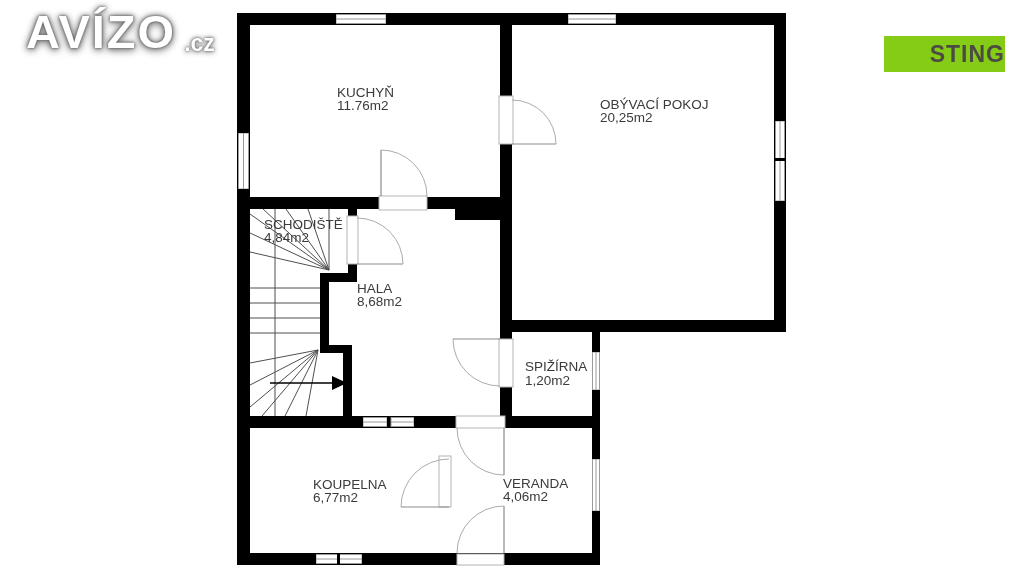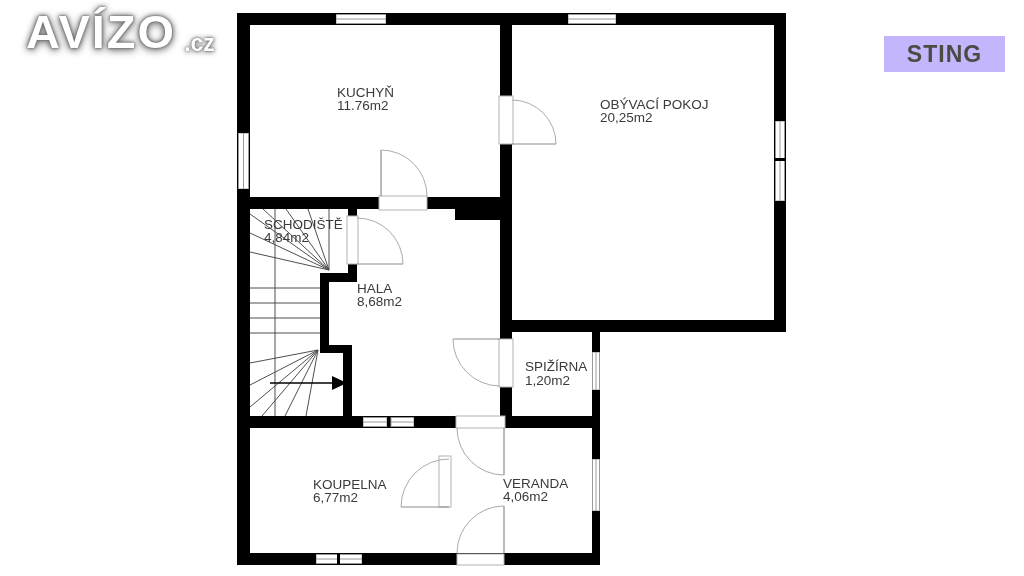--- a/index.html
+++ b/index.html
@@ -7,21 +7,21 @@
          font-family:"Liberation Sans",sans-serif;}
   
   .logo{position:absolute;left:26px;top:6px;display:flex;align-items:flex-end;
         color:#fff;font-weight:bold;user-select:none;}
   .logo-main{font-size:47px;line-height:1.1;letter-spacing:2px;
         text-shadow:0 0 2px #5d5d5d,0 0 4px #6e6e6e,0 1px 7px #8a8a8a,0 2px 10px #9f9f9f;}
   .logo-suffix{font-size:23px;line-height:1.25;margin-left:8px;
         text-shadow:0 0 2px #5d5d5d,0 0 4px #777,0 1px 6px #999;}
   
   .badge{position:absolute;left:884px;top:36px;width:121px;height:36px;
-         background:#c4b5fd;color:#4B4B44;display:flex;align-items:center;justify-content:center;
+         background:#84cc16;color:#4B4B44;display:flex;align-items:center;justify-content:flex-end;
          font-size:23px;font-weight:bold;letter-spacing:1px;}
   svg text{font-family:"Liberation Sans",sans-serif;font-size:13.5px;fill:#3b3b3b;}
   .wall{fill:#000;}
   .win-glass{fill:#fff;stroke:#9a9a9a;stroke-width:1;}
   .win-line{stroke:#9a9a9a;stroke-width:1;}
   .win-cap{fill:#000;}
   .door-open{fill:#fff;stroke:#b3b3b3;stroke-width:1;}
   .door-leaf{stroke:#8c8c8c;stroke-width:1.2;fill:none;}
   .door-arc{stroke:#ababab;stroke-width:1;fill:none;}
   .stair{stroke:#4f4f4f;stroke-width:1;fill:none;}

